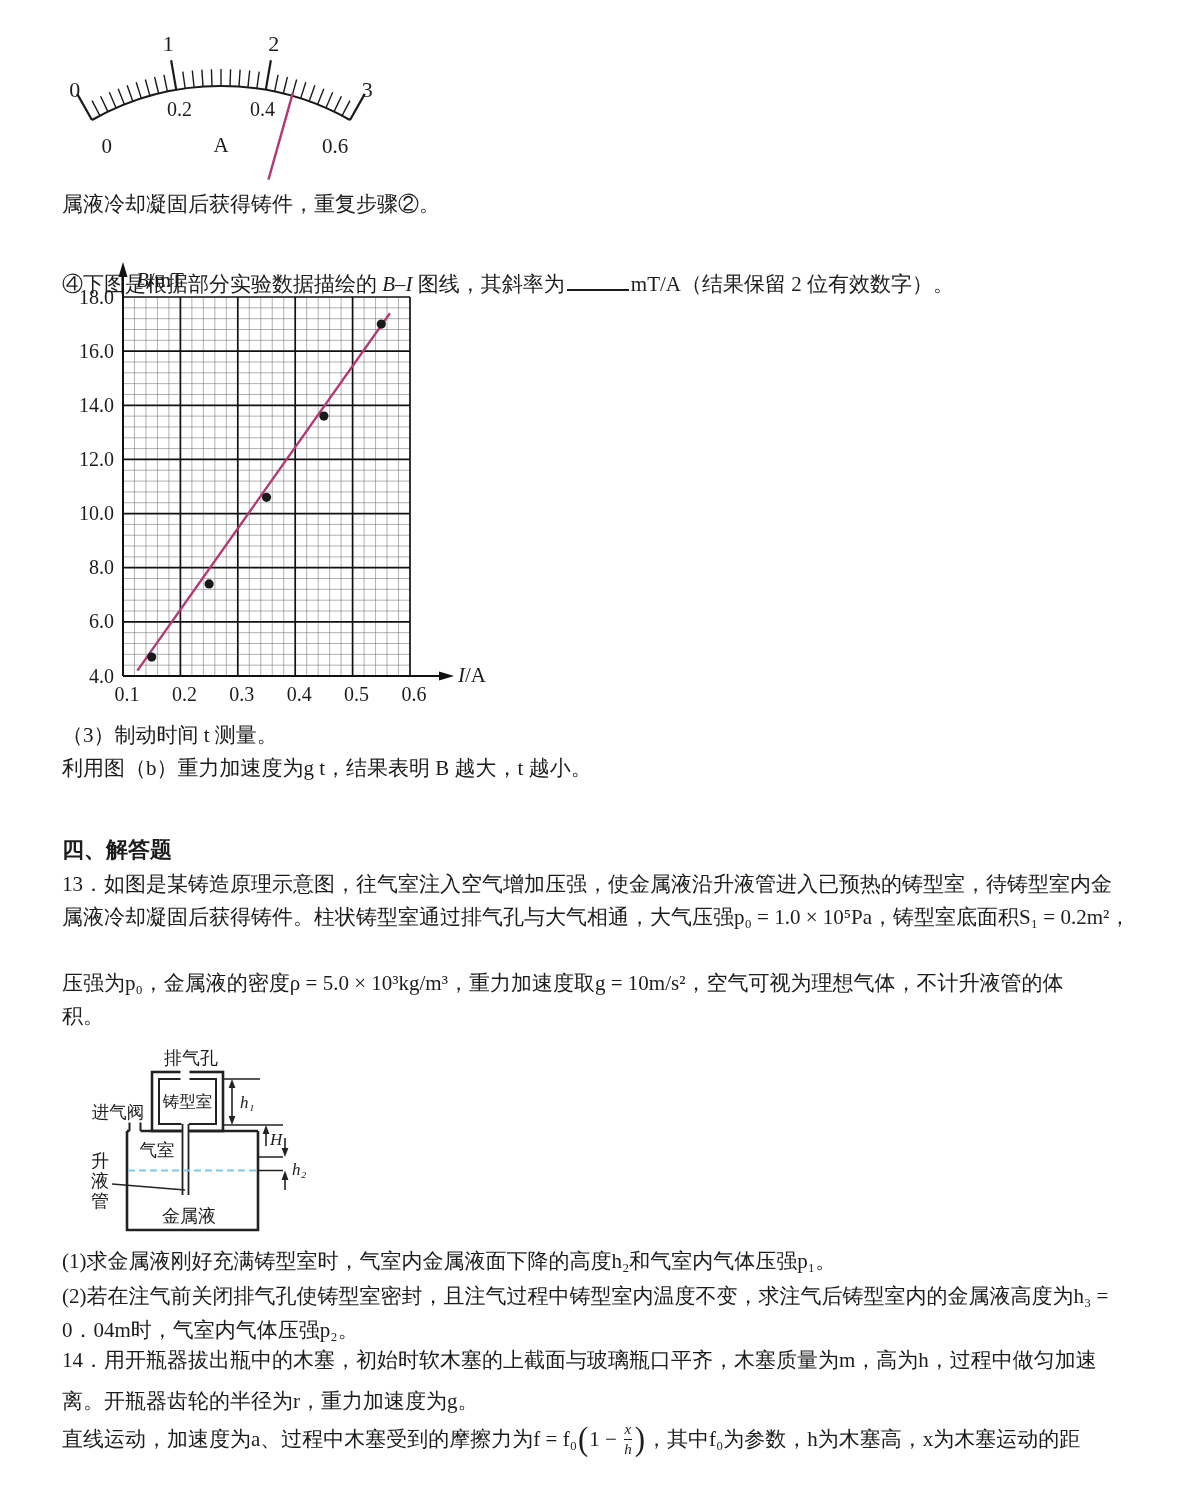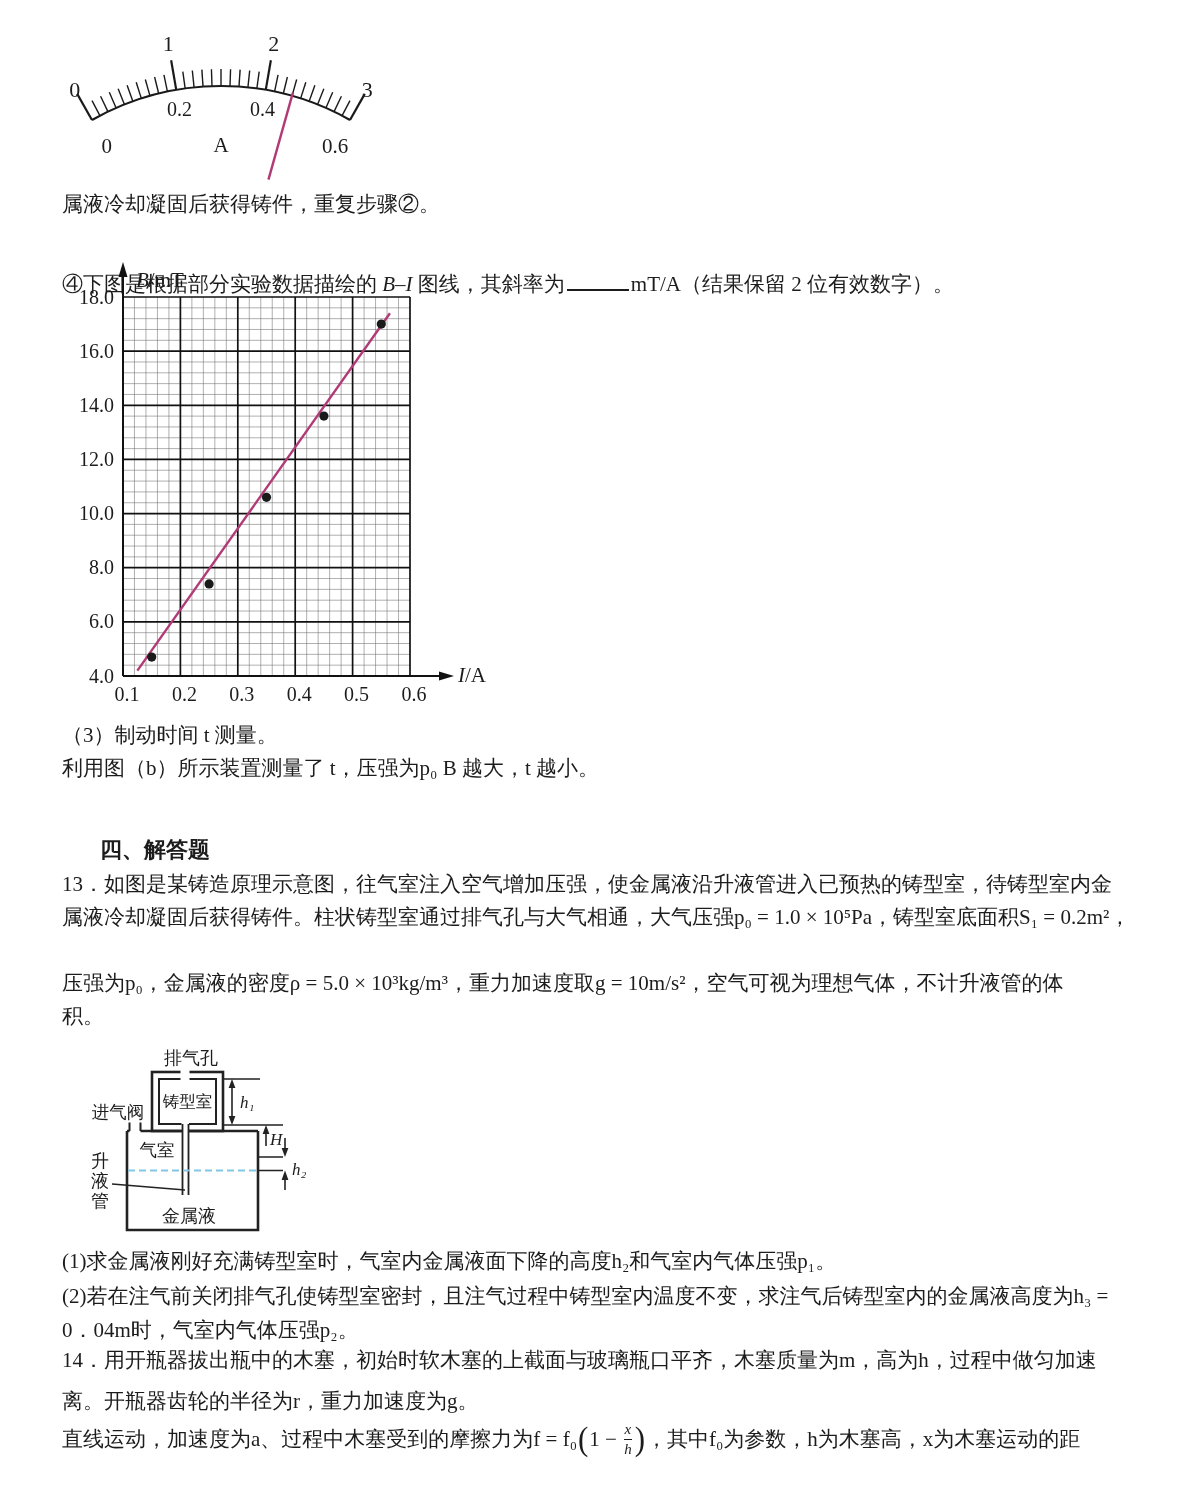--- a/index.html
+++ b/index.html
@@ -154,23 +154,23 @@
       <text x="398" y="424" font-size="21"><tspan font-style="italic">I</tspan><tspan>/A</tspan></text>
       <line x1="77.35" y1="412.5857142857143" x2="329.90999999999997" y2="55.24285714285719" stroke="#b13a76" stroke-width="2.4"></line>
       <circle cx="91.69999999999999" cy="399.05" r="4.6" fill="#1a1a1a"></circle>
       <circle cx="149.1" cy="325.95714285714286" r="4.6" fill="#1a1a1a"></circle>
       <circle cx="206.49999999999997" cy="239.32857142857142" r="4.6" fill="#1a1a1a"></circle>
       <circle cx="263.9" cy="158.1142857142857" r="4.6" fill="#1a1a1a"></circle>
       <circle cx="321.3" cy="66.07142857142856" r="4.6" fill="#1a1a1a"></circle>
     </svg>
 
   <div class="tline" style="top:722px;">（3）制动时间 t 测量。</div>
-  <div class="tline" style="top:755px;">利用图（b）所示装置测量了 t，压强为p₀ B 越大，t 越小。</div>
-
-  <div class="tline bold" style="top:837px;margin-left:38px;">四、解答题</div>
+  <div class="tline" style="top:755px;">利用图（b）重力加速度为g t，结果表明 B 越大，t 越小。</div>
+
+  <div class="tline bold" style="top:837px;">四、解答题</div>
 
   <div class="tline" style="top:871px;">13．如图是某铸造原理示意图，往气室注入空气增加压强，使金属液沿升液管进入已预热的铸型室，待铸型室内金</div>
   <div class="tline" style="top:904px;">属液冷却凝固后获得铸件。柱状铸型室通过排气孔与大气相通，大气压强p₀ = 1.0 × 10⁵Pa，铸型室底面积S₁ = 0.2m²，</div>
   <div class="tline" style="top:970px;">压强为p₀，金属液的密度ρ = 5.0 × 10³kg/m³，重力加速度取g = 10m/s²，空气可视为理想气体，不计升液管的体</div>
   <div class="tline" style="top:1003px;">积。</div>
 
   <svg style="left:68px;top:1038px;" width="270" height="205" viewBox="0 0 270 205">
 
     <rect x="84" y="34" width="71" height="59" fill="none" stroke="#222" stroke-width="2.6"></rect>
     <rect x="91" y="41" width="57" height="45" fill="none" stroke="#222" stroke-width="2"></rect>

